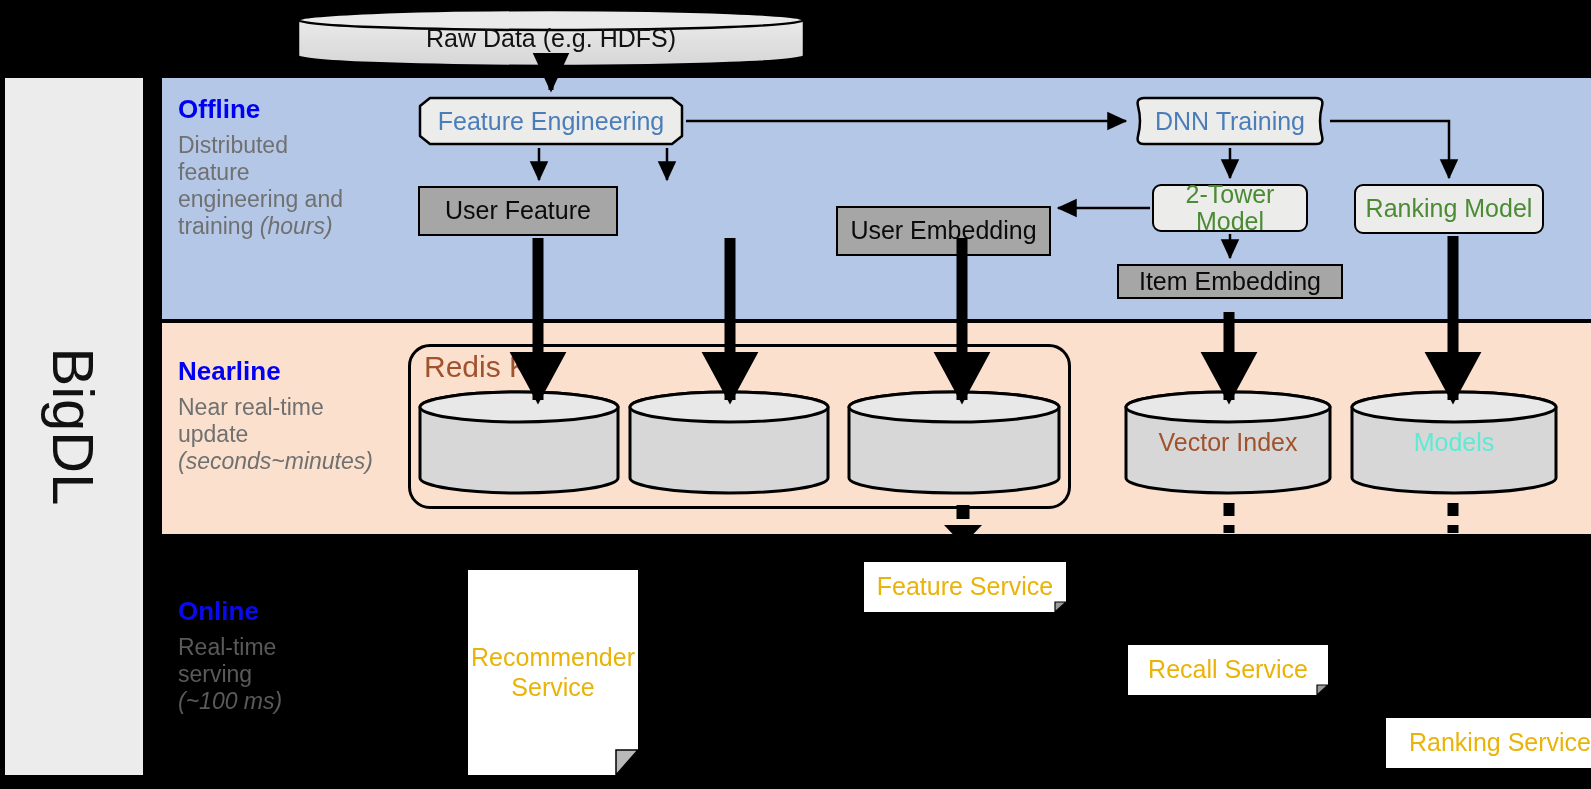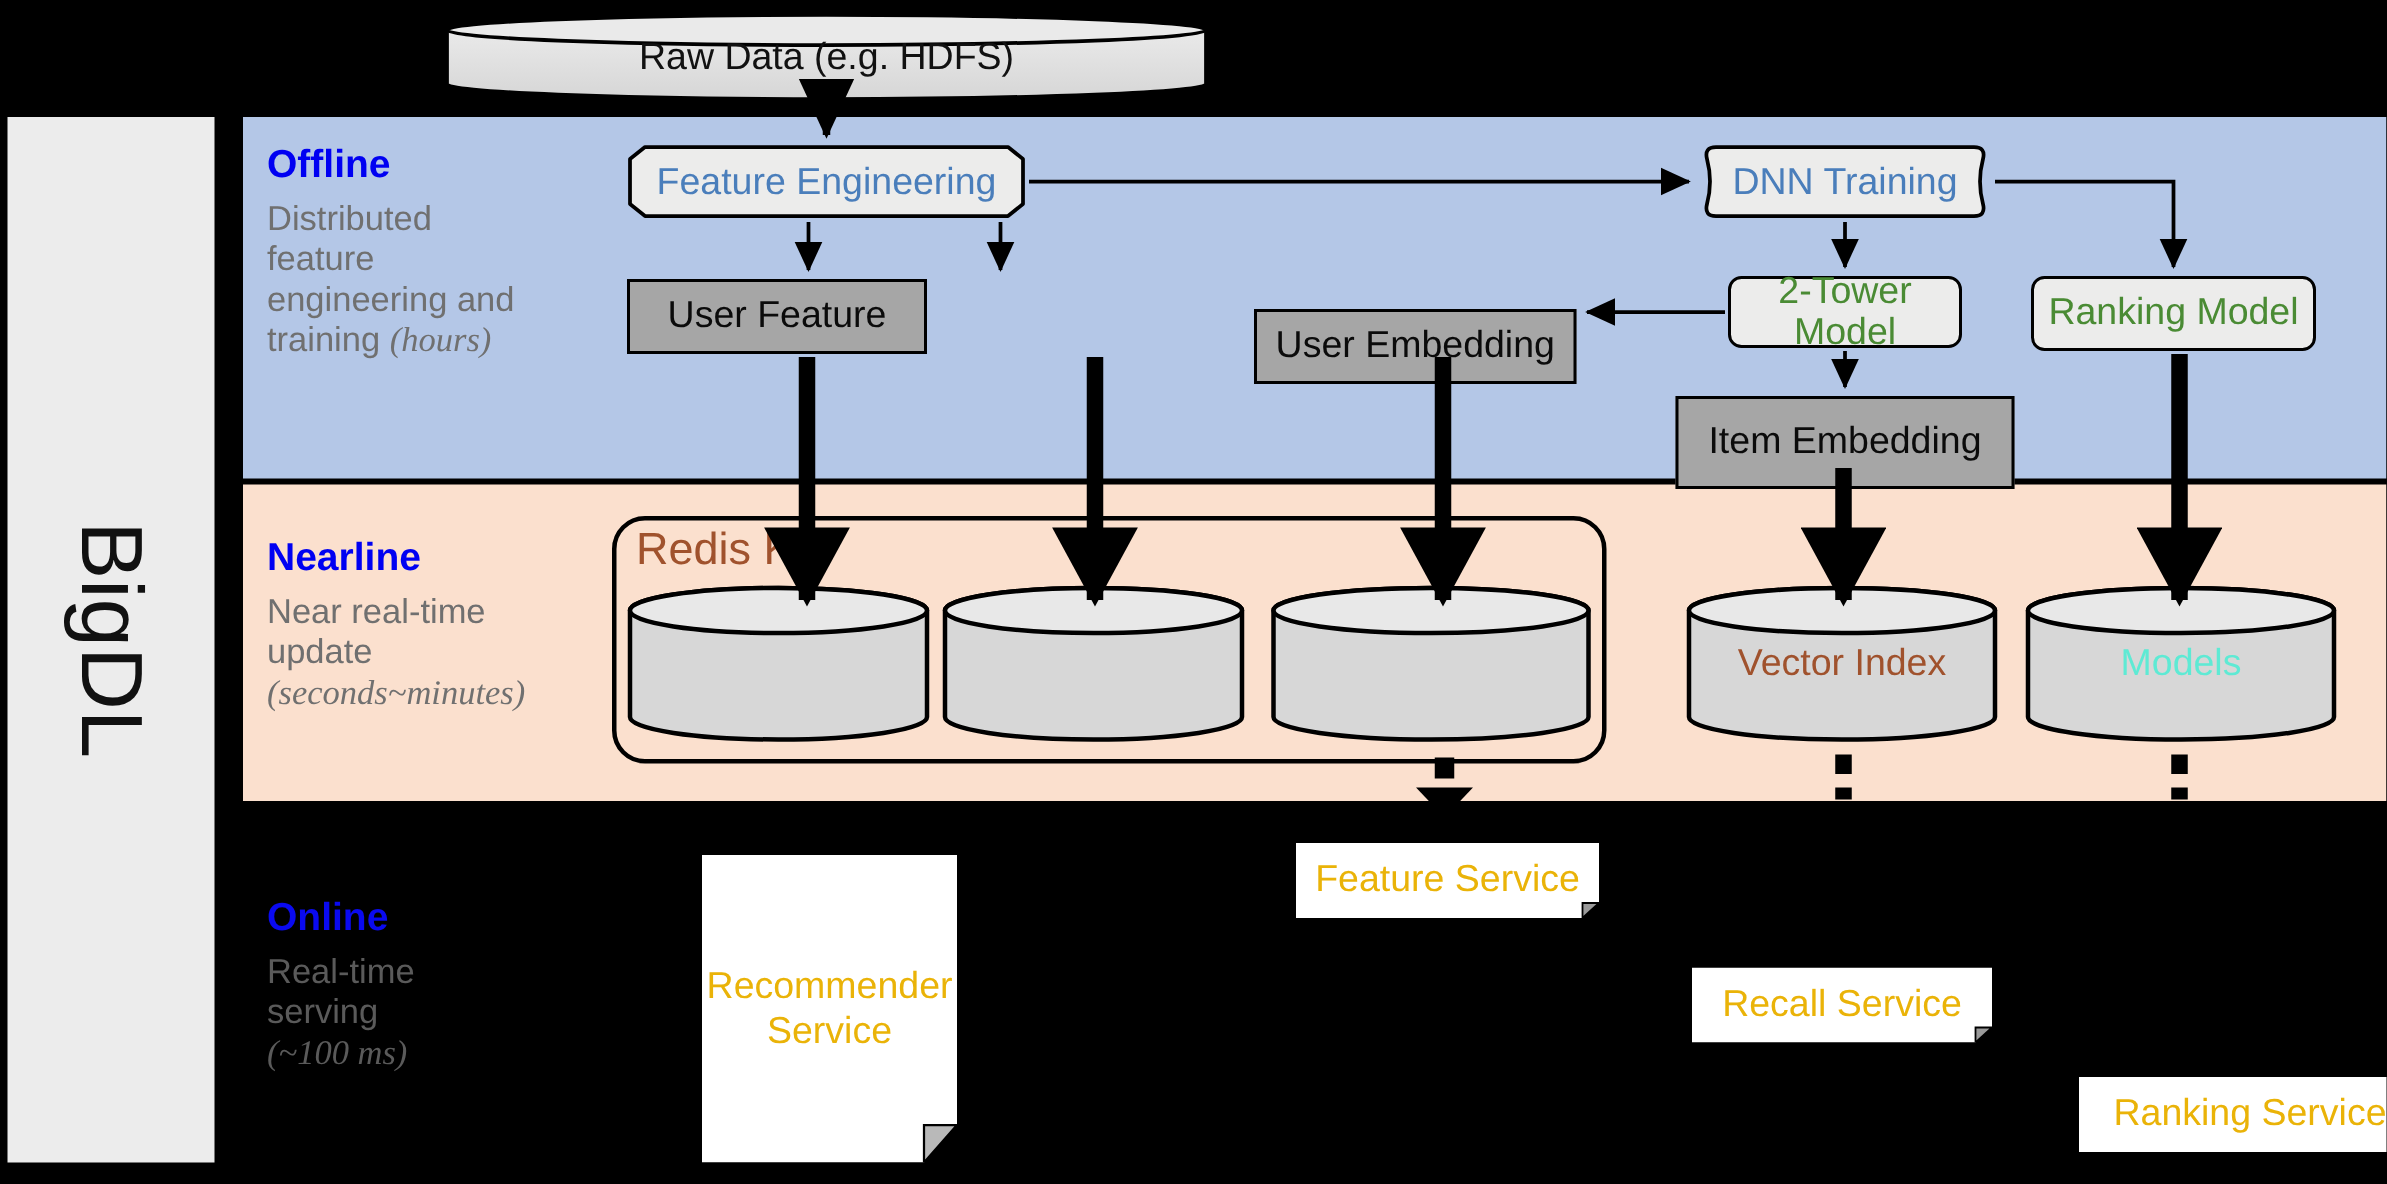--- a/index.html
+++ b/index.html
@@ -16,21 +16,21 @@
   #bigdl-rail{position:absolute;left:5px;top:78px;width:138px;height:697px;background:#ececec;}
   #bigdl-label{position:absolute;left:0;top:0;width:138px;height:697px;
     display:flex;align-items:center;justify-content:center;}
   #bigdl-label span{display:block;transform:rotate(90deg);white-space:nowrap;
     font-size:58px;color:#111;font-family:"Liberation Sans",sans-serif;letter-spacing:0px;}
 
   
   .band-caption{position:absolute;left:178px;}
   .band-title{font-size:26px;color:#0000f2;font-weight:bold;margin-bottom:10px;line-height:1;}
   .band-sub{font-size:23px;color:#707070;line-height:1.17;max-width:225px;}
-  .band-sub i{font-style:italic;font-family:Liberation Serif, serif;}
+  .band-sub i{font-style:italic;}
   #cap-offline{top:96px;}
   #cap-nearline{top:358px;}
   #cap-online{top:598px;}
   #cap-online .band-title{color:#0a0af0;}
   #cap-online .band-sub{color:#5a5a5a;}
 
   
   .nodebox{position:absolute;box-sizing:border-box;display:flex;align-items:center;
     justify-content:center;text-align:center;line-height:1.1;}
 
@@ -134,21 +134,21 @@
   </div>
 
   <div class="nodebox lt-box green" style="left:1152px;top:184px;width:156px;height:48px;">
     <span>2-Tower Model</span>
   </div>
 
   <div class="nodebox lt-box green" style="left:1354px;top:184px;width:190px;height:50px;">
     <span>Ranking Model</span>
   </div>
 
-  <div class="nodebox grey-box" style="left:1117px;top:264px;width:226px;height:62px;">
+  <div class="nodebox grey-box" style="left:1117px;top:264px;width:226px;height:35px;">
     <span>Item Embedding</span>
   </div>
 
   <div id="redis-group"></div>
   <div id="redis-label">Redis KV</div>
 
   <div class="cyl" style="left:418px;top:390px;width:202px;height:105px;">
     <svg width="202" height="105" viewBox="0 0 202 105">
       <path d="M2,17 A99,15 0 0 1 200,17 L200,88 A99,15 0 0 1 2,88 Z" fill="#d7d7d7" stroke="#000" stroke-width="3"></path>
       <ellipse cx="101" cy="17" rx="99" ry="15" fill="#e8e8e8" stroke="#000" stroke-width="3"></ellipse>

